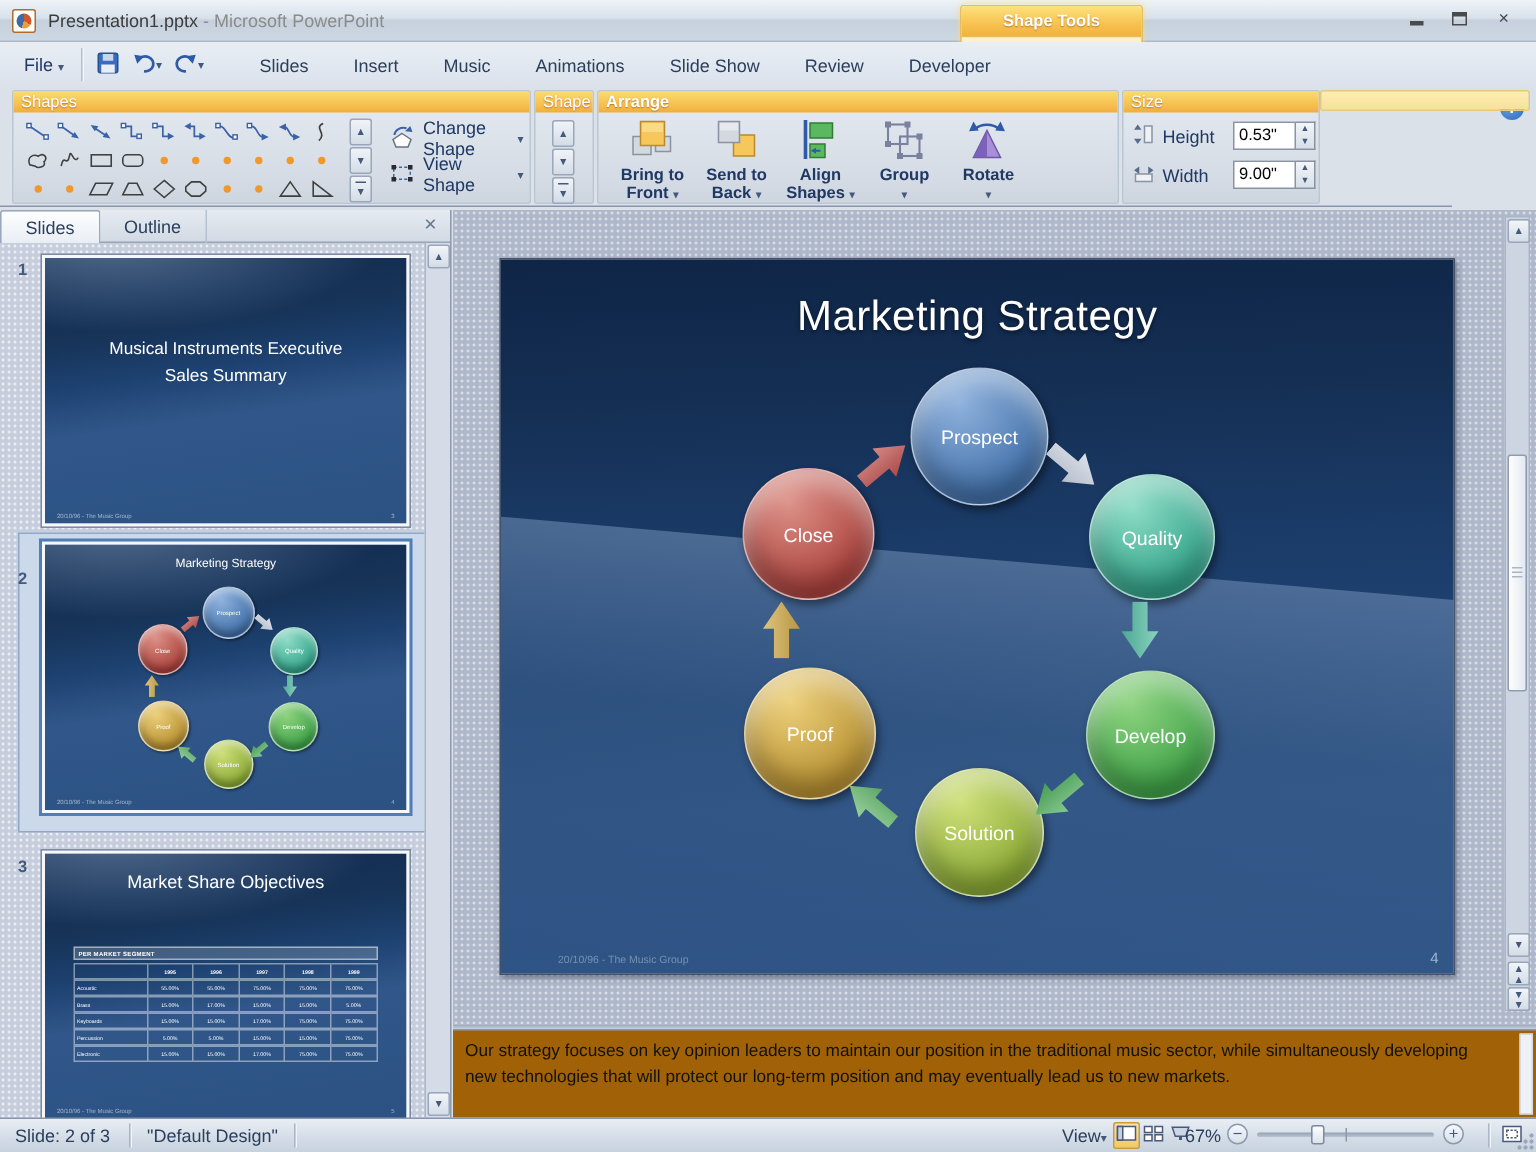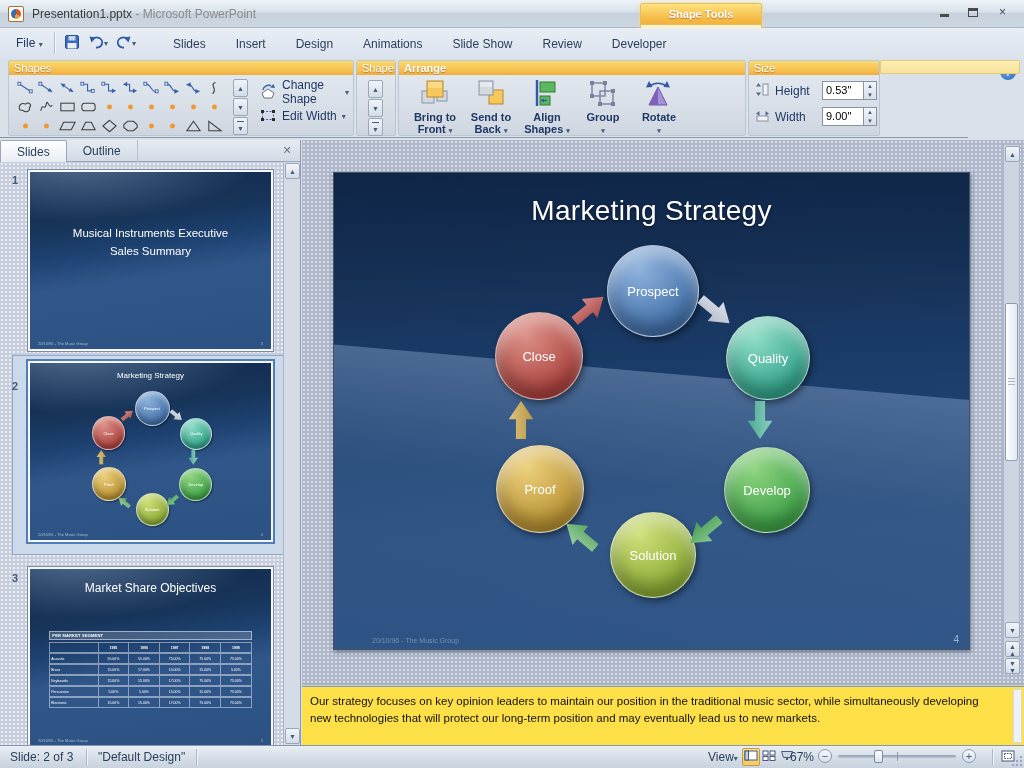--- a/index.html
+++ b/index.html
@@ -154,21 +154,21 @@
   .main-scroll { position:absolute; right:4px; top:4px; width:17px; height:530px; background:#cdd5e2; border:1px solid #aab6c6; }
   .ms-thumb { position:absolute; left:1px; top:158px; width:13px; height:158px;
     background:linear-gradient(90deg,#fdfeff,#e3e9f1); border:1px solid #8f9cb3; border-radius:2px; }
   .ms-thumb i { display:block; height:1px; background:#aab6c6; margin:2px 2px 0; }
   .ms-thumb .grip { margin-top:74px; }
   .dblbtn { line-height:7px; font-size:7px; letter-spacing:0; padding-top:1px; }
 
   
   .splitter { position:absolute; left:302px; top:683px; width:722px; height:3px;
     background:linear-gradient(#98a4b8,#c8d1dd); }
-  .notes { position:absolute; left:302px; top:686px; width:722px; height:59px; background:#fde047;
+  .notes { position:absolute; left:302px; top:686px; width:722px; height:59px; background:#a16207;
     border-top:1px solid #8e9ab0; }
   .notes-text { position:absolute; left:8px; top:6px; width:680px; font-size:11.5px; line-height:1.45;
     color:#111; font-family:"Liberation Sans", sans-serif; }
   .notes-scroll { position:absolute; right:2px; top:2px; width:9px; height:54px; background:#eef1f6; border:1px solid #d4dbe4; }
 
   
   .statusbar { position:absolute; left:0; top:745px; width:1024px; height:23px;
     background:linear-gradient(#e9eef4,#d3dce6 60%,#c8d2de); border-top:1px solid #8795ad; font-size:12px; color:#2a3f5c; }
   .sb-item { position:absolute; top:4px; }
   .sb-sep { position:absolute; top:3px; width:1px; height:16px; background:#aab6c6; box-shadow:1px 0 0 #f0f4f8; }
@@ -234,21 +234,21 @@
         <span><svg width="16" height="16" viewBox="0 0 16 16" xmlns="http://www.w3.org/2000/svg">
             <path d="M12,6 A5.5,5 0 1 0 8,13.5" fill="none" stroke="#2e5aa8" stroke-width="1.8"></path>
             <polygon points="14.5,2.5 8,3.5 12.5,8.5" fill="#2e5aa8"></polygon>
           </svg></span>
         <span class="caret">▾</span>
       </span>
   </div>
   <div class="ribbon-tabs" id="ribbon-tabs">
       <div class="rtab">Slides</div>
       <div class="rtab">Insert</div>
-      <div class="rtab">Design</div>
+      <div class="rtab">Music</div>
       <div class="rtab">Animations</div>
       <div class="rtab">Slide Show</div>
       <div class="rtab">Review</div>
       <div class="rtab">Developer</div>
     </div>
   <div class="ctx-tab styles">Styles</div>
   <div class="ctx-tab tools">Tools</div>
   <div class="help-btn">?</div>
 </div>
 
@@ -441,21 +441,21 @@
         <span class="caret">▾</span>
       </div>
       <div class="flatbtn">
         <span><svg width="18" height="16" viewBox="0 0 18 16" xmlns="http://www.w3.org/2000/svg">
               <rect x="3.5" y="4.5" width="11" height="8" fill="none" stroke="#3a62a8" stroke-dasharray="2,1.5"></rect>
               <rect x="2" y="3" width="3" height="3" fill="#2a2a2a"></rect>
               <rect x="13" y="3" width="3" height="3" fill="#2a2a2a"></rect>
               <rect x="2" y="11" width="3" height="3" fill="#2a2a2a"></rect>
               <rect x="13" y="11" width="3" height="3" fill="#2a2a2a"></rect>
             </svg></span>
-        <span>Edit Width</span>
+        <span>View Shape</span>
         <span class="caret">▾</span>
       </div>
     </div>
   </div>
 
   <div class="rgroup g-stylescut">
     <div class="rgroup-head">Shape Sty</div>
     <div class="scrollstrip styles-strip">
       <div class="ss-btn">▲</div>
       <div class="ss-btn">▼</div>

